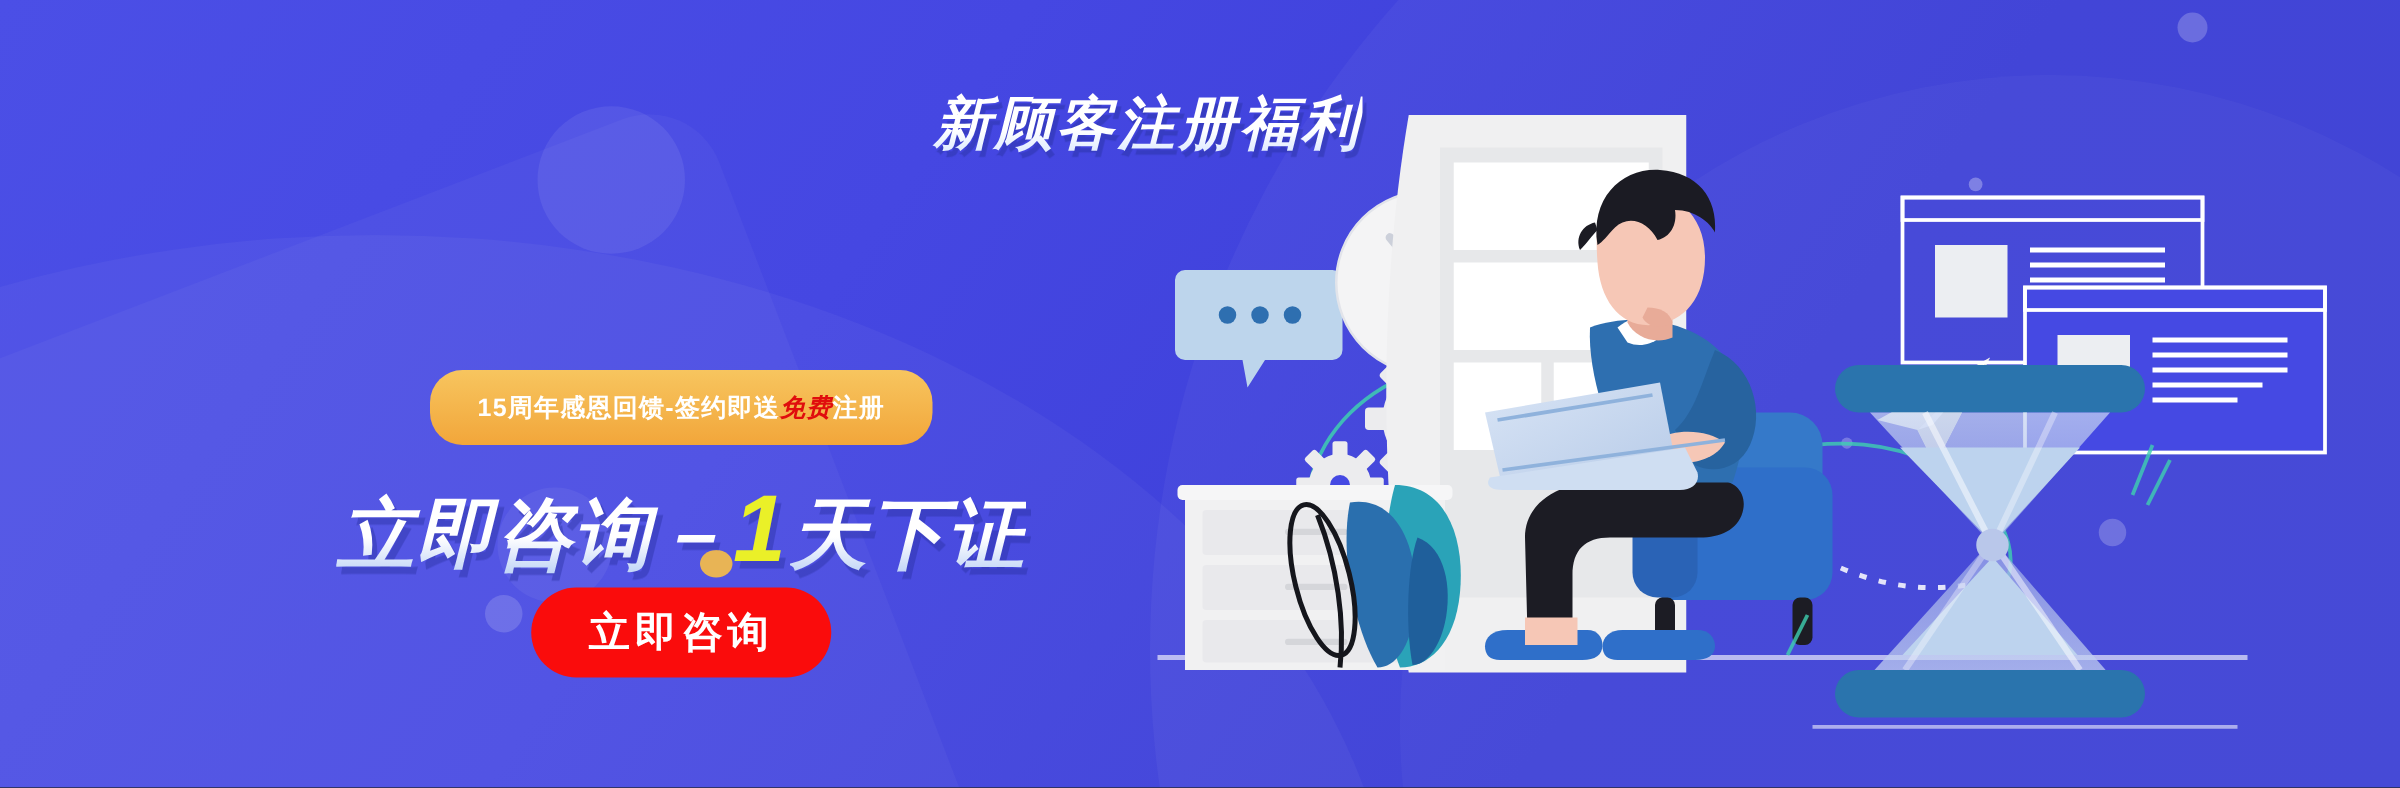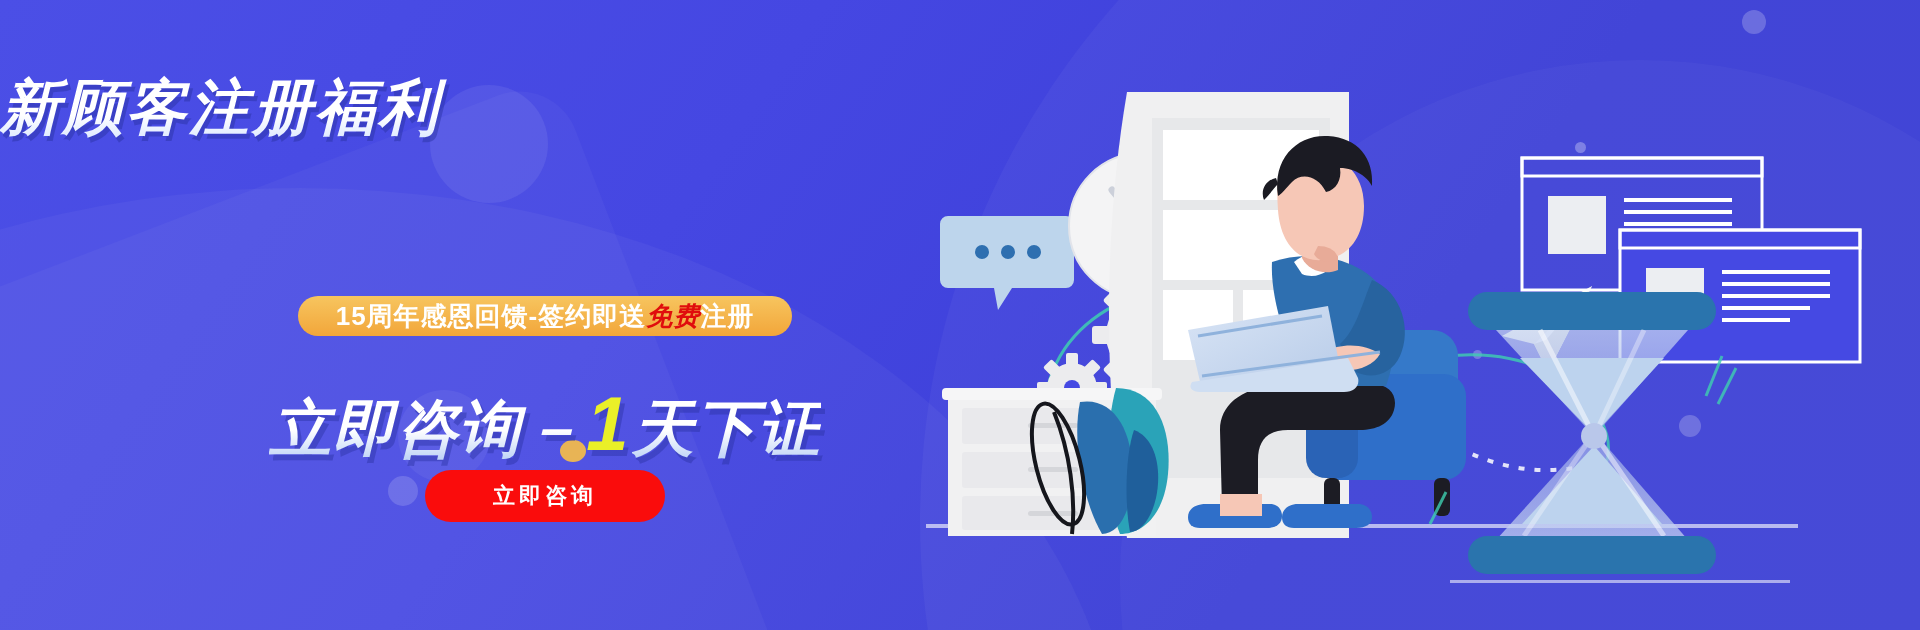--- a/index.html
+++ b/index.html
@@ -70,22 +70,22 @@
   
   .copy{
     position:absolute;
     left:0; top:0;
     width:1090px; height:630px;
   }
 
   .eyebrow{
     position:absolute;
     left:0; right:0; top:68px;
-    text-align:left;
-    font-size:60px;
+    text-align:right;
+    font-size:46px;
     font-weight:bold;
     font-style:italic;
     letter-spacing:3px;
     color:#ffffff;
     background:linear-gradient(#ffffff 58%, #cfe0ff 100%);
     -webkit-background-clip:text;
     background-clip:text;
     -webkit-text-fill-color:transparent;
     filter:drop-shadow(3px 5px 0 rgba(40,48,160,.45));
   }
@@ -109,26 +109,26 @@
   .pill-row{
     position:absolute;
     left:0; right:0; top:296px;
     display:flex;
     justify-content:center;
   }
   .pill{
     display:inline-flex;
     align-items:center;
     justify-content:center;
-    height:40px;
+    height:60px;
     padding:0 38px;
     border-radius:26px;
     background:linear-gradient(180deg,#f7c55f 0%,#f2a63a 100%);
     color:#ffffff;
-    font-size:26px;
+    font-size:20px;
     font-weight:bold;
     letter-spacing:1px;
     white-space:nowrap;
   }
   .pill .hot{color:#e00d0d;font-style:italic;}
 
   .subline{
     position:absolute;
     left:0; right:0; top:380px;
     text-align:center;
@@ -153,25 +153,25 @@
 
   .cta-row{
     position:absolute;
     left:0; right:0; top:470px;
     display:flex; justify-content:center;
   }
   .cta{
     display:inline-flex;
     align-items:center;
     justify-content:center;
-    width:240px; height:52px;
+    width:240px; height:72px;
     border-radius:36px;
     background:#fa0c0c;
     color:#ffffff;
-    font-size:22px;
+    font-size:33px;
     font-weight:bold;
     letter-spacing:4px;
     border:none;
     cursor:pointer;
     font-family:inherit;
   }
 
   
   .art{position:absolute; right:0; top:0; width:1000px; height:630px;}
   .art svg{display:block;}

